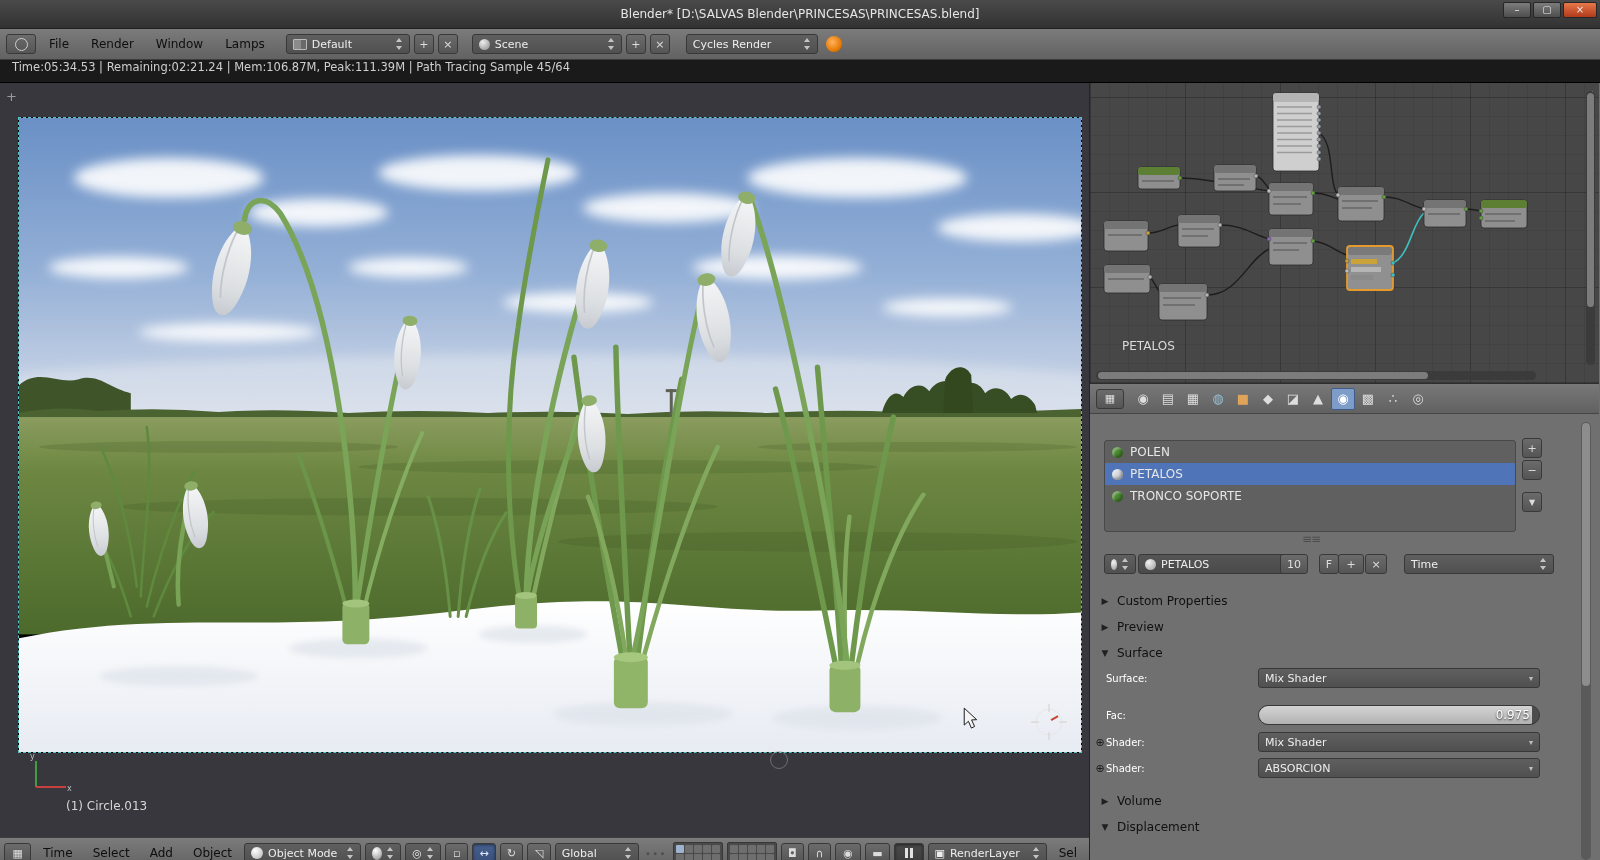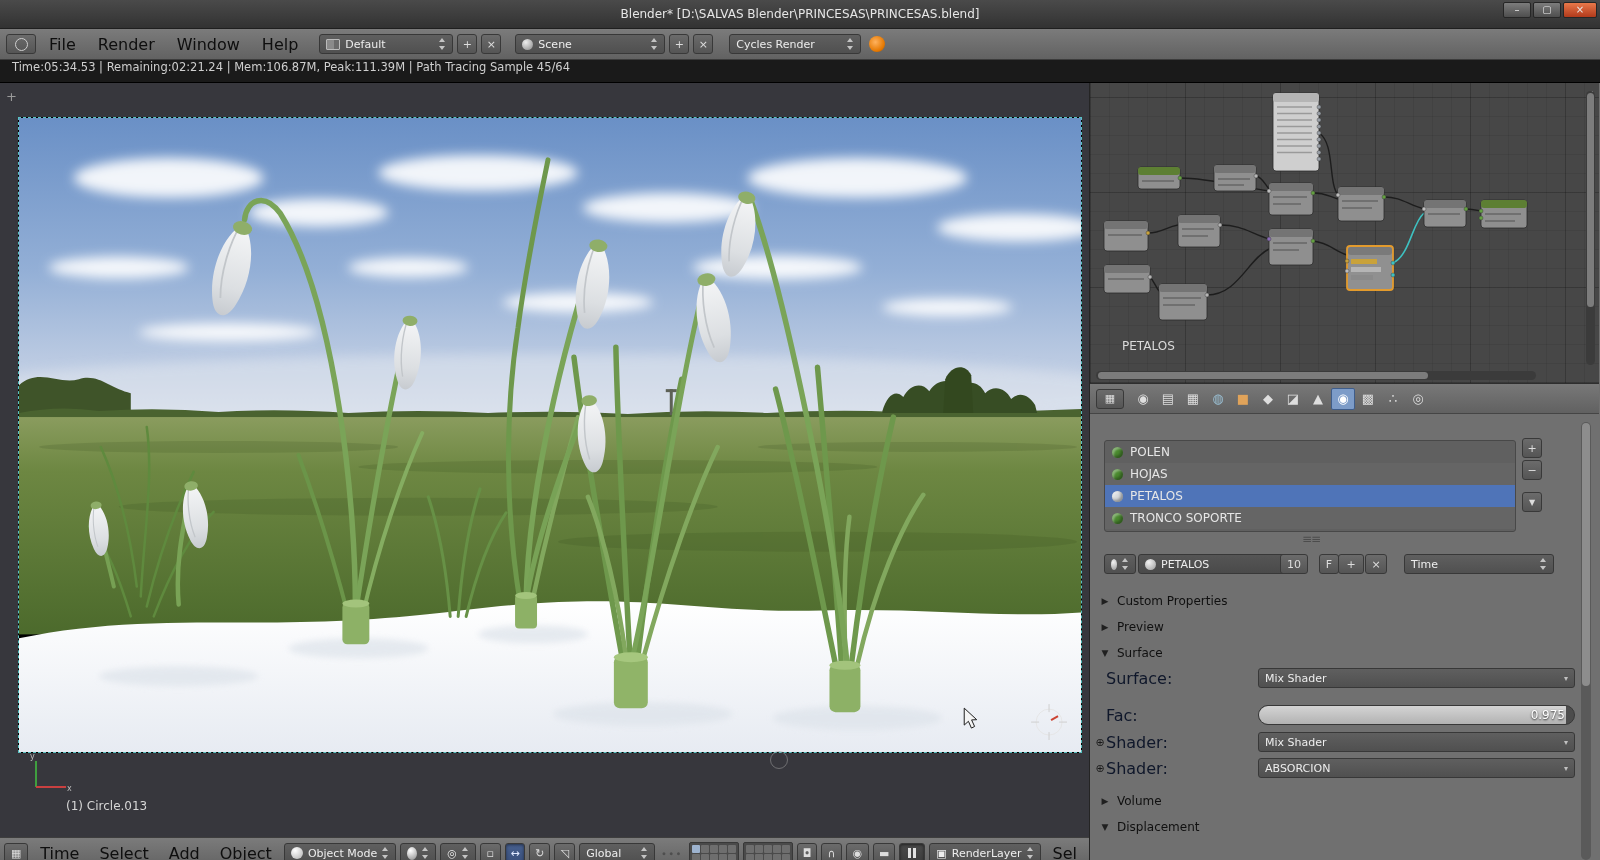--- a/index.html
+++ b/index.html
@@ -8,21 +8,21 @@
 
   
   .titlebar{height:29px;background:linear-gradient(#4a4a4a,#323232);display:flex;align-items:center;position:relative;border-bottom:1px solid #1f1f1f}
   .titlebar .title{flex:1;text-align:center;color:#e6e6e6;font-size:12px}
   .winbtns{position:absolute;right:3px;top:2px;display:flex;gap:2px}
   .winbtn{width:28px;height:16px;background:linear-gradient(#7c7c7c,#4e4e4e);border:1px solid #262626;border-radius:2px;color:#e8e8e8;font-size:10px;line-height:14px;text-align:center;cursor:default}
   .winbtn.close{background:linear-gradient(#e8784a,#b13a1b);width:34px}
 
   
   .menubar{height:31px;background:linear-gradient(#7b7b7b,#626262);border-bottom:1px solid #3c3c3c;display:flex;align-items:center;padding:0 6px;gap:4px;white-space:nowrap}
-  .menu-item{color:#0e0e0e;font-size:16px;padding:0 9px;cursor:default}
+  .menu-item{color:#0e0e0e;font-size:12px;padding:0 9px;cursor:default}
   .btn{background:linear-gradient(#6b6b6b,#555);border:1px solid #393939;border-radius:3px;color:#ddd;display:inline-flex;align-items:center;justify-content:center;height:20px;min-width:20px;font-size:11px}
   .wdg{background:linear-gradient(#5f5f5f,#505050);border:1px solid #383838;border-radius:3px;color:#ededed;font-size:11px;display:inline-flex;align-items:center;padding:0 6px;gap:5px;height:20px}
   .darr{width:7px;height:12px;position:relative;flex:0 0 auto;margin-left:auto}
   .darr::before,.darr::after{content:"";position:absolute;left:0;border-left:3.5px solid transparent;border-right:3.5px solid transparent}
   .darr::before{top:0;border-bottom:4px solid #c4c4c4}
   .darr::after{bottom:0;border-top:4px solid #c4c4c4}
   .info-ic{width:13px;height:13px;border-radius:50%;border:1.5px solid #cfcfcf;display:inline-block}
   .layout-ic{width:14px;height:11px;border:1px solid #bbb;border-radius:1px;display:inline-block;background:linear-gradient(90deg,#8a8a8a 60%,#6a6a6a 60%)}
   .scene-ic{width:11px;height:11px;border-radius:50%;background:radial-gradient(circle at 35% 30%,#eee,#888);display:inline-block}
   .blogo{width:16px;height:16px;border-radius:50%;background:radial-gradient(circle at 40% 38%,#ffb25e,#e57800 65%,#9c4c00);display:inline-block;margin:0 4px}
@@ -82,22 +82,22 @@
   .mat-dot{width:11px;height:11px;border-radius:50%;box-shadow:inset -2px -2px 3px rgba(0,0,0,.35), inset 2px 2px 2px rgba(255,255,255,.35);flex:0 0 auto}
   .list-ops{position:absolute;left:432px;top:24px;display:flex;flex-direction:column;gap:2px}
   .list-ops .btn{width:20px;height:20px}
   .list-ops .spacer{height:8px}
   .grip{position:absolute;left:212px;top:118px;color:#4c4c4c;font-size:12px;letter-spacing:-1px}
   .db-row{position:absolute;left:14px;top:140px;right:0;height:22px}
   .db-row>*{position:absolute;top:0}
   .panel-hdr{position:absolute;left:6px;width:442px;height:22px;display:flex;align-items:center;gap:7px;font-size:12px;color:#101010;padding-left:4px}
   .panel-hdr .tri{font-size:9px;color:#202020;width:10px;text-align:center}
   .prow{position:absolute;height:20px;display:flex;align-items:center}
-  .plabel{font-size:16px;color:#0f172a}
-  .pfield{position:absolute;left:168px;width:317px;height:20px}
+  .plabel{font-size:10px;color:#ffffff}
+  .pfield{position:absolute;left:168px;width:282px;height:20px}
   .menu-ind{margin-left:auto;font-size:8px;color:#c0c0c0}
   .slider{position:relative;height:20px;border-radius:10px;background:#4c4c4c;border:1px solid #383838;overflow:hidden}
   .slider .fill{position:absolute;left:0;top:0;bottom:0;background:linear-gradient(#d4d4d4,#b2b2b2)}
   .slider .val{position:absolute;right:9px;top:0;line-height:19px;color:#fff;font-size:12px;text-shadow:0 1px 2px rgba(0,0,0,.85)}
   .pv-scroll{position:absolute;right:8px;top:8px;bottom:8px;width:10px;background:#5a5a5a;border-radius:5px}
   .pv-scroll .thumb{position:absolute;left:1px;top:1px;width:8px;height:60%;background:#8d8d8d;border-radius:4px}
   .cplus{color:#1a1a1a;font-size:11px;width:12px;text-align:center}
   .namefield-ic{width:11px;height:11px;border-radius:50%;background:radial-gradient(circle at 35% 30%,#f2f2f2,#9a9a9a);display:inline-block}
 </style>
 </head>
@@ -112,22 +112,22 @@
   </div>
 </div>
 
 <div class="menubar">
   <div class="btn" style="width:30px">
       <span class="info-ic"></span>
     </div>
   <span class="menu-item">File</span>
   <span class="menu-item">Render</span>
   <span class="menu-item">Window</span>
-  <span class="menu-item">Help</span>
-  <div class="wdg" style="width:134px;margin-left:8px">
+  <span class="menu-item">Lamps</span>
+  <div class="wdg" style="width:124px;margin-left:8px">
     <span class="layout-ic"></span>
     <span>Default</span>
     <span class="darr"></span>
   </div>
   <div class="btn">+</div>
   <div class="btn">×</div>
   <div class="wdg" style="width:150px;margin-left:10px">
     <span class="scene-ic"></span>
     <span>Scene</span>
     <span class="darr"></span>
@@ -554,24 +554,20 @@
       <span class="tab">◎</span>
     </div>
 
     <div class="props-body">
 
       <div class="mat-list">
         <div class="mat-row">
           <span class="mat-dot" style="background: rgb(74, 138, 47);"></span>
           <span>POLEN</span>
         </div>
-        <div class="mat-row">
-          <span class="mat-dot" style="background: rgb(74, 138, 47);"></span>
-          <span>HOJAS</span>
-        </div>
         <div class="mat-row" style="background: rgb(79, 116, 184);">
           <span class="mat-dot" style="background: rgb(216, 219, 222);"></span>
           <span>PETALOS</span>
         </div>
         <div class="mat-row">
           <span class="mat-dot" style="background: rgb(74, 138, 47);"></span>
           <span>TRONCO SOPORTE</span>
         </div>
       </div>
       <div class="list-ops">

